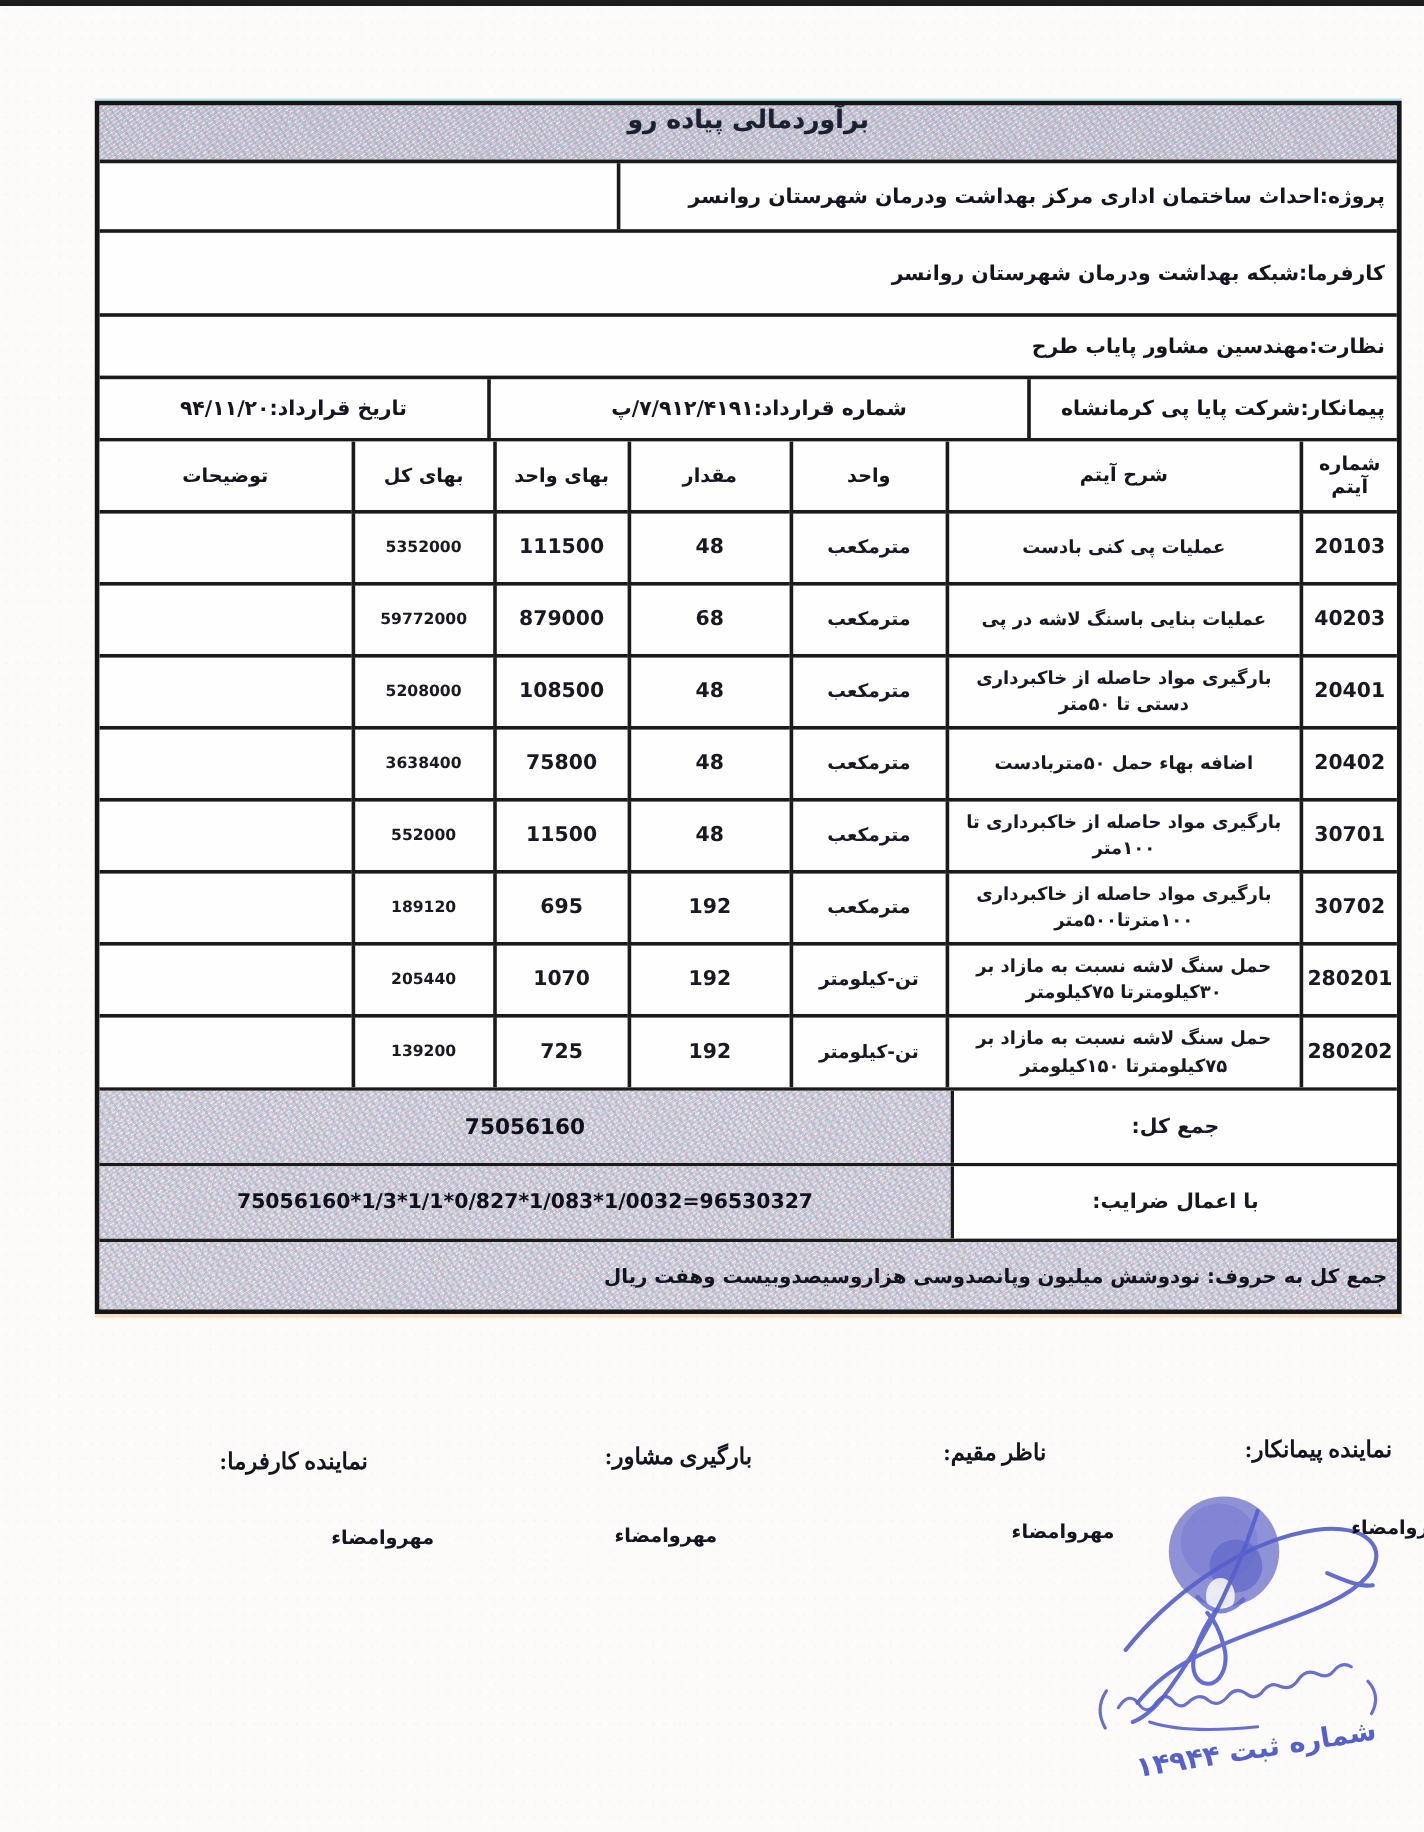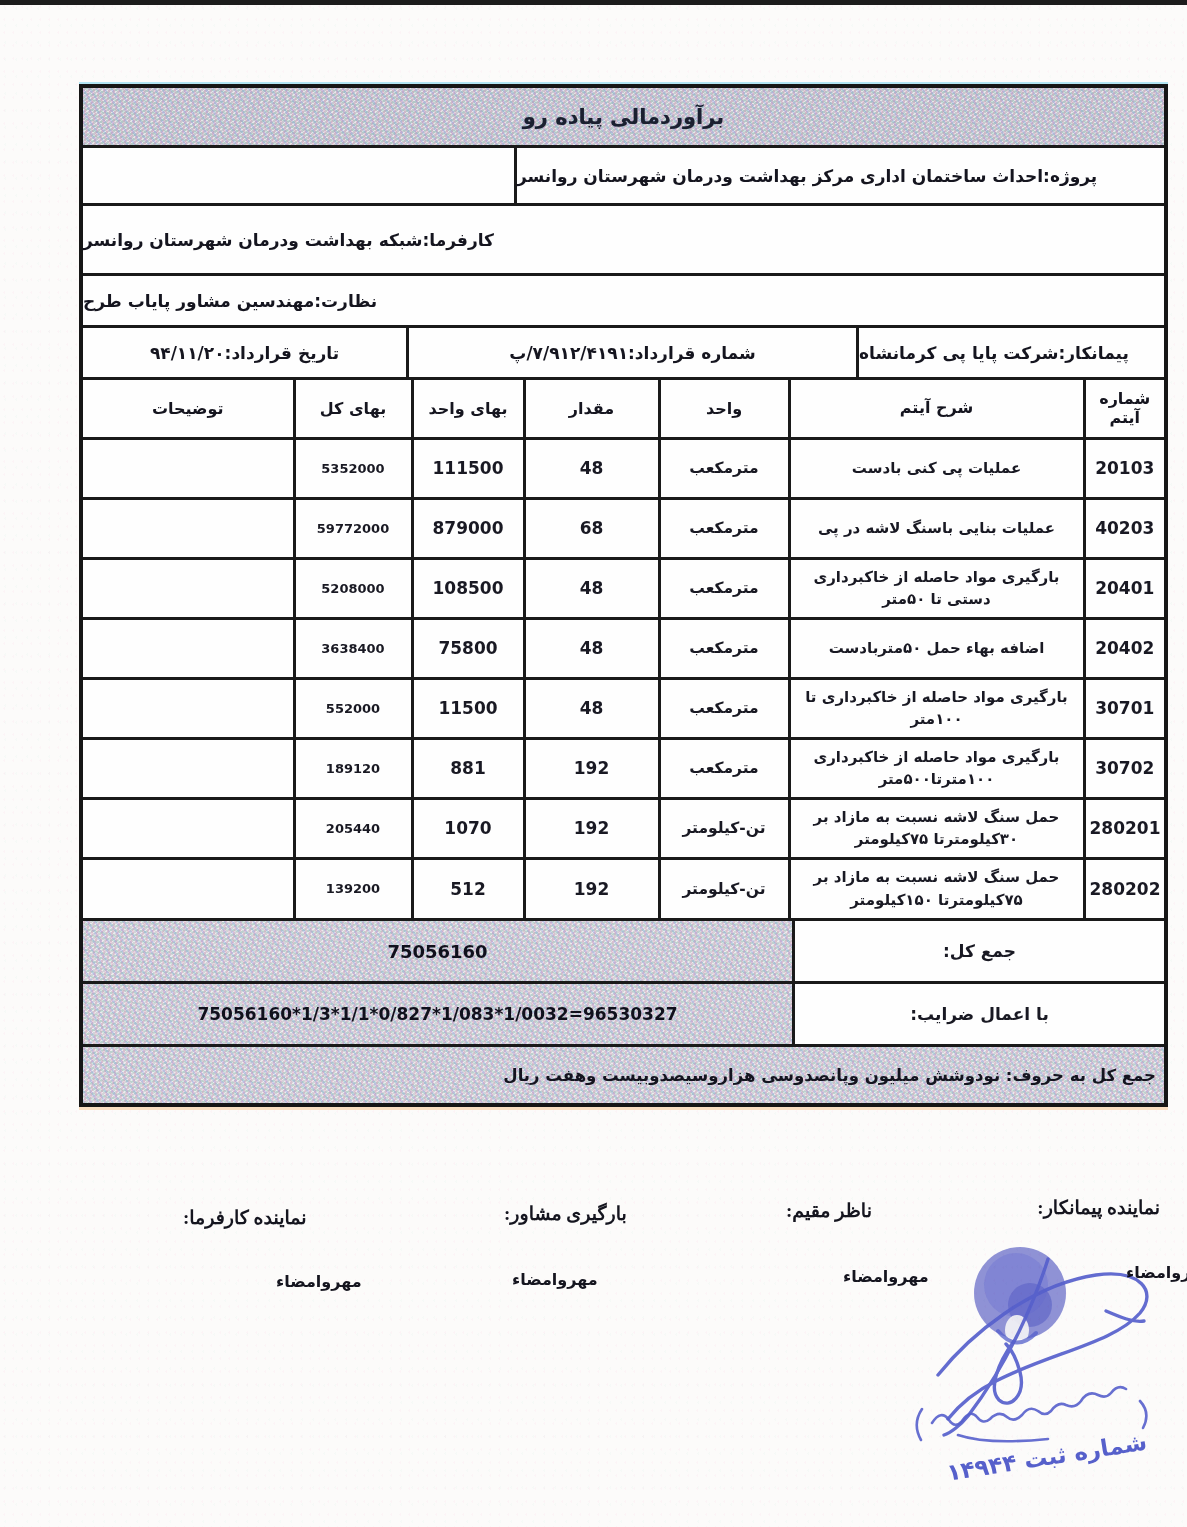--- a/index.html
+++ b/index.html
@@ -36,31 +36,31 @@
   .ht {
     background-color:#d3d3d8;
     background-image:
       repeating-linear-gradient(100deg, rgba(230,135,180,.25) 0 2px, transparent 2px 5px),
       repeating-linear-gradient(12deg,  rgba(110,200,170,.22) 0 2px, transparent 2px 5px),
       repeating-linear-gradient(56deg,  rgba(115,135,235,.25) 0 2px, transparent 2px 6px),
       repeating-linear-gradient(146deg, rgba(255,255,255,.55) 0 1px, transparent 1px 3px);
   }
   .ht-dark { background-color:#c7c8cf; }
 
-  .titlebar { height:60px; display:flex; align-items:center; justify-content:center; }
+  .titlebar { height:48px; display:flex; justify-content:center; }
   .titlebar .t {
     font-size:21px; font-weight:bold; color:#1b2030; letter-spacing:.5px;
     text-shadow:0 0 1px rgba(20,30,70,.4);
   }
 
   .inforow { display:grid; align-items:center; }
   .inforow .cell { height:100%; display:flex; align-items:center; }
   .inforow .cell:not(:last-child) { border-left:3px solid #1a1a1a; }
   .lbl { font-size:17px; font-weight:bold; color:#15151f; }
-  .pad-r { padding-right:28px;justify-content:flex-end; }
+  .pad-r { padding-right:10px; }
   .center { justify-content:center; }
 
   .row-project { height:58px; grid-template-columns:650px 431px; }
   .row-client { height:70px; grid-template-columns:1fr; }
   .row-supervision { height:52px; grid-template-columns:1fr; }
   .row-contract { height:52px; grid-template-columns:308px 450px 323px; }
 
   
   table.items { border-collapse:collapse; width:1081px; table-layout:fixed; }
   table.items td, table.items th {
@@ -211,39 +211,39 @@
           <td class="dcell c-qty">48</td>
           <td class="dcell c-uprice">11500</td>
           <td class="dcell c-total">552000</td>
           <td class="dcell c-notes"></td>
         </tr>
         <tr>
           <td class="dcell c-itemno">30702</td>
           <td class="dcell c-desc">بارگیری مواد حاصله از خاکبرداری ۱۰۰مترتا۵۰۰متر</td>
           <td class="dcell c-unit">مترمکعب</td>
           <td class="dcell c-qty">192</td>
-          <td class="dcell c-uprice">881</td>
+          <td class="dcell c-uprice">695</td>
           <td class="dcell c-total">189120</td>
           <td class="dcell c-notes"></td>
         </tr>
         <tr>
           <td class="dcell c-itemno">280201</td>
           <td class="dcell c-desc">حمل سنگ لاشه نسبت به مازاد بر ۳۰کیلومترتا ۷۵کیلومتر</td>
           <td class="dcell c-unit">تن-کیلومتر</td>
           <td class="dcell c-qty">192</td>
           <td class="dcell c-uprice">1070</td>
           <td class="dcell c-total">205440</td>
           <td class="dcell c-notes"></td>
         </tr>
         <tr>
           <td class="dcell c-itemno">280202</td>
           <td class="dcell c-desc">حمل سنگ لاشه نسبت به مازاد بر ۷۵کیلومترتا ۱۵۰کیلومتر</td>
           <td class="dcell c-unit">تن-کیلومتر</td>
           <td class="dcell c-qty">192</td>
-          <td class="dcell c-uprice">512</td>
+          <td class="dcell c-uprice">725</td>
           <td class="dcell c-total">139200</td>
           <td class="dcell c-notes"></td>
         </tr>
       </tbody>
         </table>
     </div>
 
     <div class="sect sumrow">
       <div class="labelcell">جمع کل:</div>
       <div class="valuecell ht">75056160</div>

